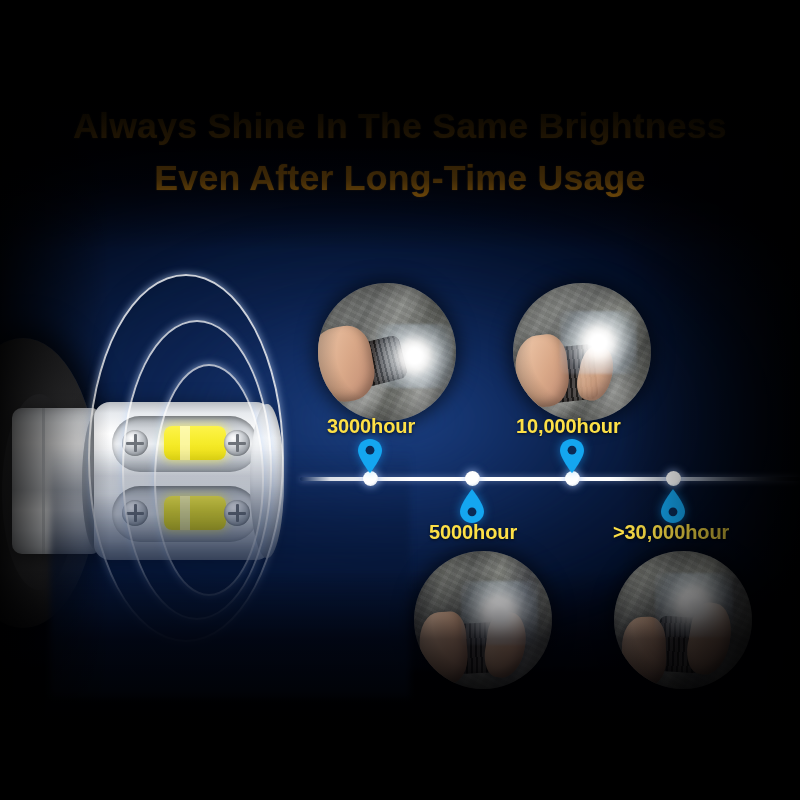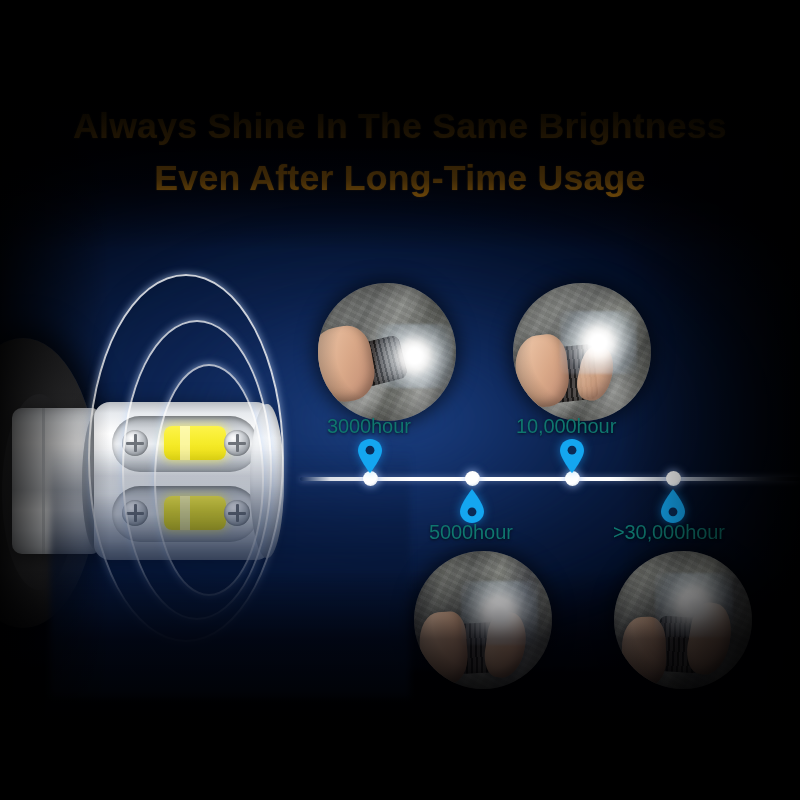--- a/index.html
+++ b/index.html
@@ -206,21 +206,21 @@
     position:absolute;width:15px;height:15px;border-radius:50%;
     background:radial-gradient(circle at 40% 35%,#ffffff 0%,#ffffff 55%,#e3e8f0 78%,#b9c2d0 100%);
     box-shadow:0 0 7px 2px rgba(170,200,255,.5);
     top:471px;
   }
   .pin{position:absolute;width:30px;height:38px;}
   .pin svg{display:block;width:30px;height:38px;
     filter:drop-shadow(0 0 5px rgba(20,160,255,.55));}
 
   .tl-label{
-    position:absolute;color:#0f766e;font-weight:normal;font-size:20px;
+    position:absolute;color:#fde047;font-weight:bold;font-size:20px;
     letter-spacing:-.1px;white-space:nowrap;
     text-shadow:0 1px 3px rgba(0,0,0,.65);
   }
 </style>
 </head>
 <body>
 
 <div id="stage">
 
   <div class="bg-base"></div>

